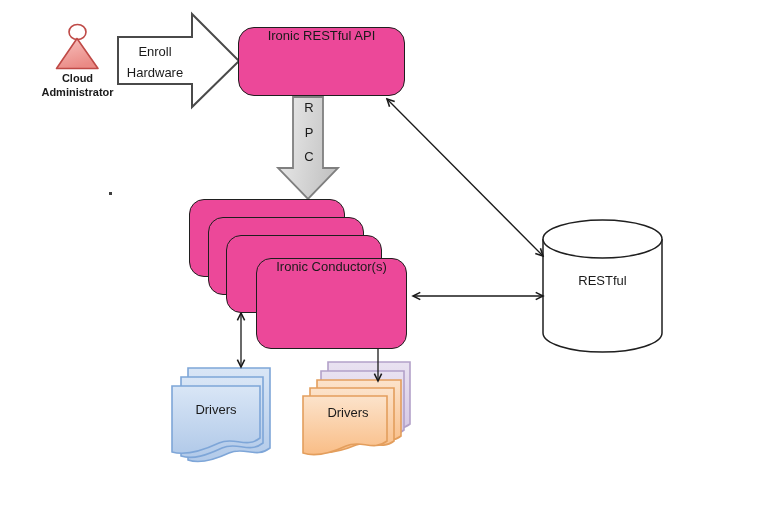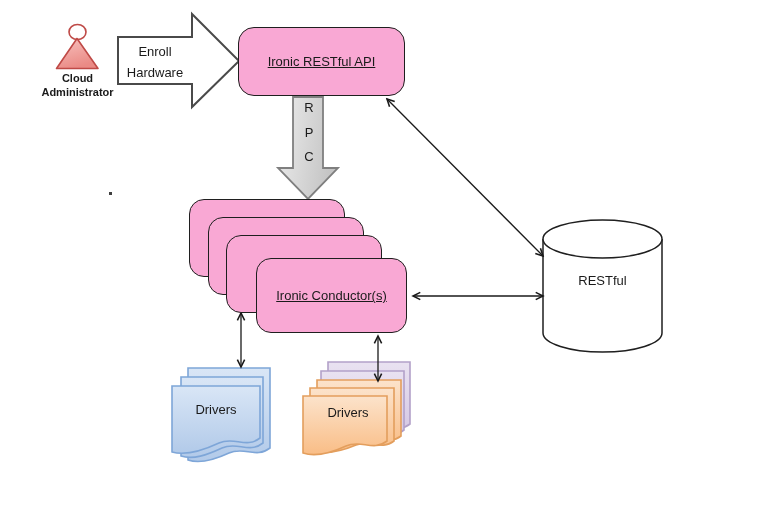--- a/index.html
+++ b/index.html
@@ -27,36 +27,35 @@
   }
   .rpc-letter{
     position:absolute;
     width:20px;
     text-align:center;
     font-size:13px;
     line-height:14px;
   }
   .node{
     position:absolute;
-    background:#f9a8d4;
+    background:#ec4899;
     border:1.5px solid #1f1f1f;
     border-radius:16px;
     box-sizing:border-box;
     display:flex;
-    align-items:center;
+    align-items:flex-start;
     justify-content:center;
     font-size:13px;
-    text-decoration:underline;
   }
   .api-node{left:238px;top:27px;width:167px;height:69px;}
   .cond-card{border-radius:15px;}
   .cond-1{left:189px;top:199px;width:156px;height:78px;}
   .cond-2{left:208px;top:217px;width:156px;height:78px;}
   .cond-3{left:226px;top:235px;width:156px;height:78px;}
-  .cond-4{left:256px;top:258px;width:151px;height:75px;}
+  .cond-4{left:256px;top:258px;width:151px;height:91px;}
 </style>
 </head>
 <body>
 
 <div class="stage">
 
   <svg width="757" height="516" viewBox="0 0 757 516">
     <defs>
       <linearGradient id="pinkGrad" x1="0" y1="0" x2="0.4" y2="1">
         <stop offset="0" stop-color="#f8c3c0"></stop>

